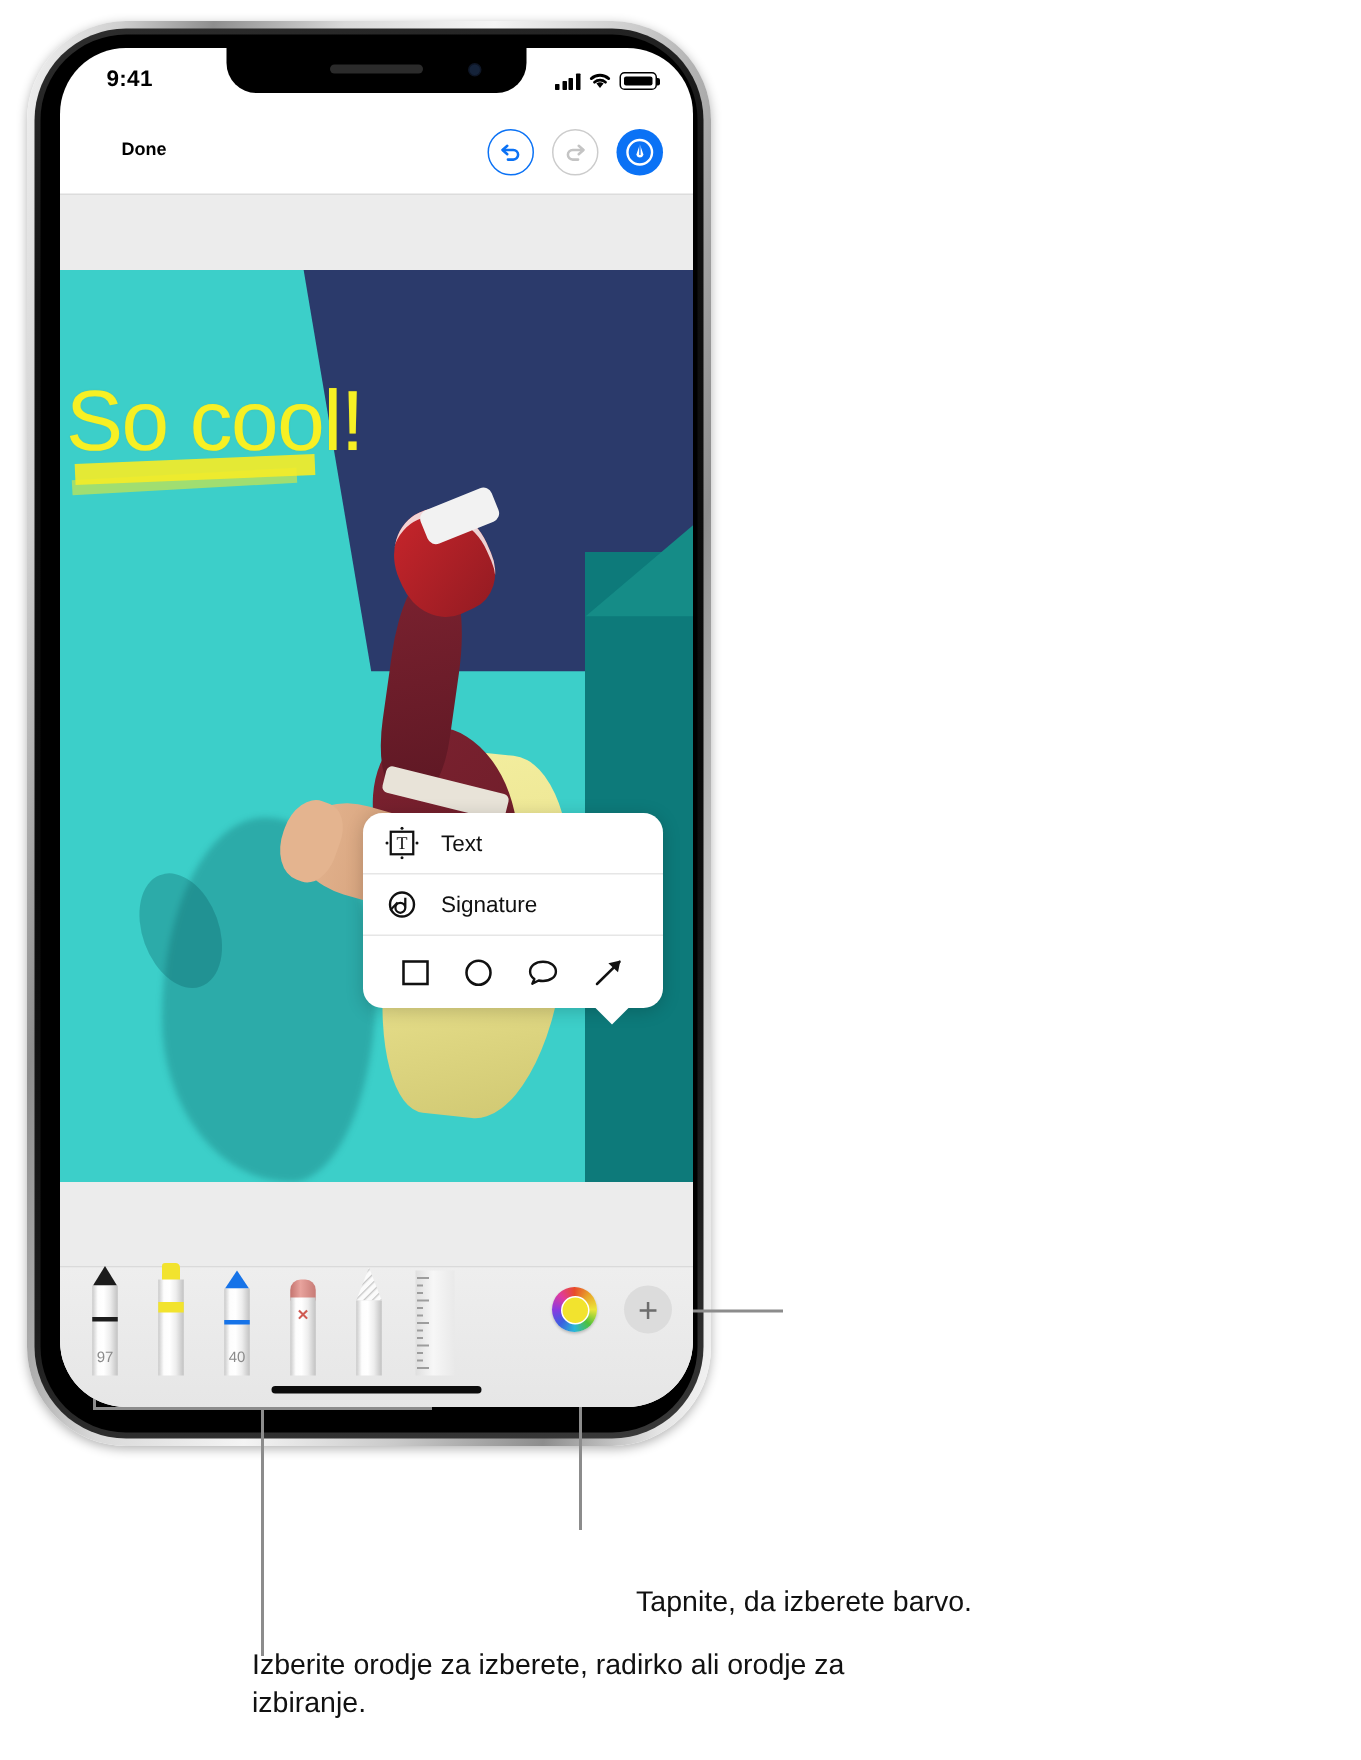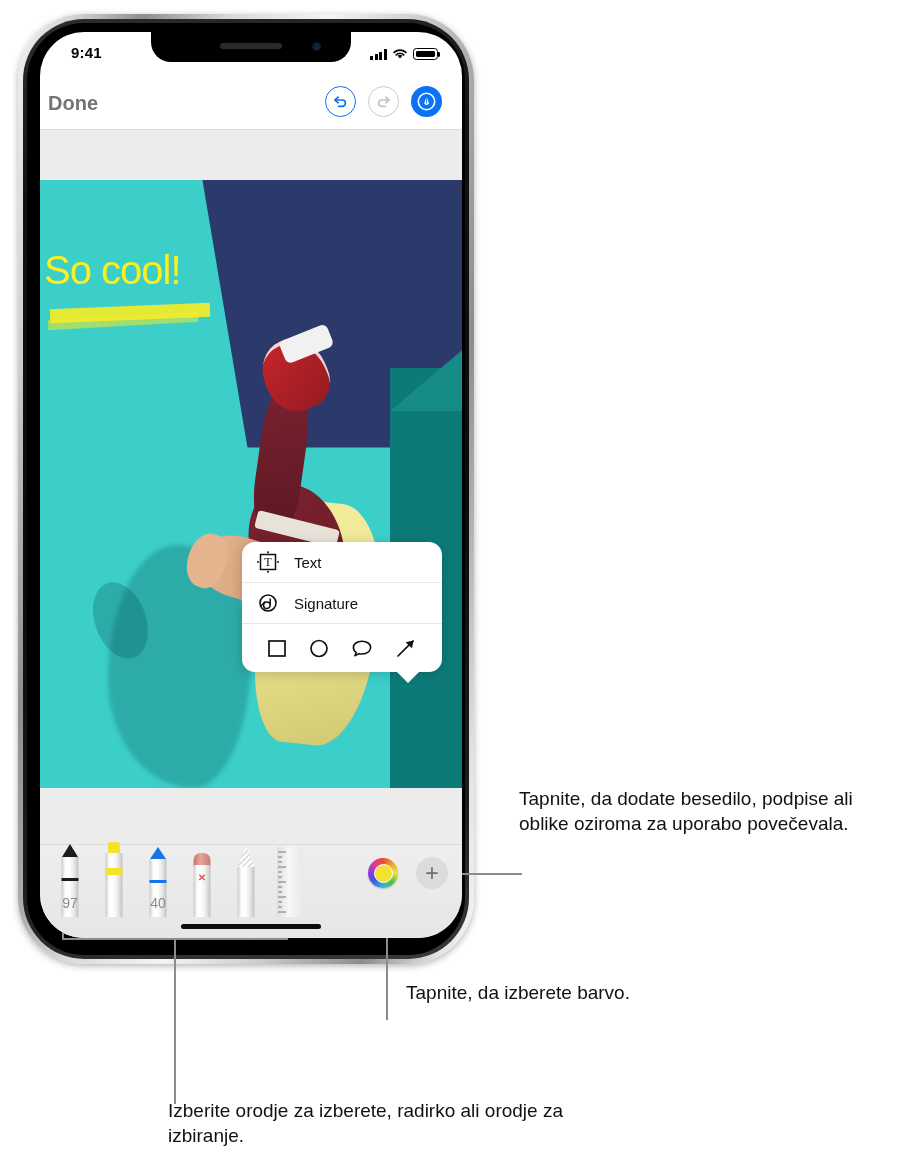--- a/index.html
+++ b/index.html
@@ -96,22 +96,22 @@
   }
   .batt b { display:block; height:100%; width:100%; background:#000; border-radius:1.4px; }
 
   
   .navbar {
     position: absolute; left: 0; top: 44px; width: 100%; height: 54px;
     background: #ffffff; z-index: 30;
     border-bottom: 1px solid #dcdcdc;
   }
   .done-btn {
-    position: absolute; left: 8px; top: 16px;
-    font-size: 20px; font-weight: bold; color: #737373;
+    position: absolute; left: 41px; top: 16px;
+    font-size: 12px; font-weight: bold; color: #000000;
   }
   .nav-actions {
     position: absolute; right: 20px; top: 10px;
     display: flex; align-items: center; gap: 12px;
   }
   .circ-btn {
     width: 31px; height: 31px; border-radius: 50%;
     display: flex; align-items: center; justify-content: center;
     position: relative;
   }
@@ -214,21 +214,21 @@
   }
   .p-face {
     position:absolute; left:51%; top:64%; width:9%; height:9%;
     background:#dca880; border-radius: 50%;
     transform: rotate(10deg);
   }
 
   
   .anno-text {
     position: absolute; left: 4px; top: 68px;
-    font-size: 40px; color: #f7f024; letter-spacing: -1px;
+    font-size: 57px; color: #f7f024; letter-spacing: -1px;
     font-family: "Liberation Sans", sans-serif;
     text-shadow: 0 0 1px rgba(160,150,0,.25);
     z-index: 12;
   }
   .anno-hl {
     position: absolute; left: 10px; top: 126px;
     width: 160px; height: 14px;
     background: rgba(243,235,40,0.92);
     transform: rotate(-2.4deg);
     z-index: 12;
@@ -285,21 +285,21 @@
     border-top: 1px solid #dadada;
   }
   .tool-strip {
     position: absolute; left: 0; top: 0; width: 318px; height: 72px;
     display: flex; align-items: flex-end; gap: 0;
     padding-left: 8px;
   }
   .tool { position: relative; width: 44px; height: 72px; }
   .tool-num {
     position: absolute; bottom: 6px; left: 50%; transform: translateX(-50%);
-    font-size: 14px; color: #8a8a8a;
+    font-size: 10px; color: #8a8a8a;
   }
   
   .body {
     position: absolute; left: 50%; transform: translateX(-50%); bottom: 0;
     width: 17px;
     background: linear-gradient(90deg,#c9c9c9 0%,#fdfdfd 22%,#ffffff 45%,#ededed 70%,#c2c2c2 100%);
   }
   .nib-tri {
     position: absolute; left: 50%; transform: translateX(-50%);
     width: 0; height: 0;
@@ -334,21 +334,21 @@
     position: absolute; left: 50%; transform: translateX(-50%); bottom: 9px;
     width: 140px; height: 5px; border-radius: 3px; background: #0c0c0c;
   }
 
   
   .callout {
     position: absolute; color: #111; font-size: 19px; line-height: 1.32;
     font-family: "Liberation Sans", sans-serif;
   }
   .callout-right { left: 519px; top: 786px; width: 380px; }
-  .callout-color { left: 388px; top: 980px; width: 260px; text-align: center; }
+  .callout-color { left: 388px; top: 1056px; width: 260px; text-align: right; }
   .callout-tools { left: 168px; top: 1098px; width: 420px; }
 
   .lline { position: absolute; background: #8c8c8c; }
 </style>
 </head>
 <body>
 
 <div id="root">
 
   <div class="phone-outer">
@@ -560,21 +560,20 @@
           <div class="plus-btn">+</div>
         </div>
 
         <div class="home-ind"></div>
       </div>
 
     </div>
   </div>
 
   <div class="lline" style="left:460px;top:873px;width:62px;height:2px;"></div>
-  <div class="callout callout-right">Tapnite, da dodate besedilo, podpise ali oblike oziroma za uporabo povečevala.</div>
 
   <div class="lline" style="left:386px;top:884px;width:2px;height:136px;"></div>
   <div class="callout callout-color">Tapnite, da izberete barvo.</div>
 
   <div class="lline" style="left:62px;top:918px;width:2px;height:22px;"></div>
   <div class="lline" style="left:62px;top:938px;width:226px;height:2px;"></div>
   <div class="lline" style="left:286px;top:918px;width:2px;height:22px;"></div>
   <div class="lline" style="left:174px;top:938px;width:2px;height:166px;"></div>
   <div class="callout callout-tools">Izberite orodje za izberete, radirko ali orodje za izbiranje.</div>
 

